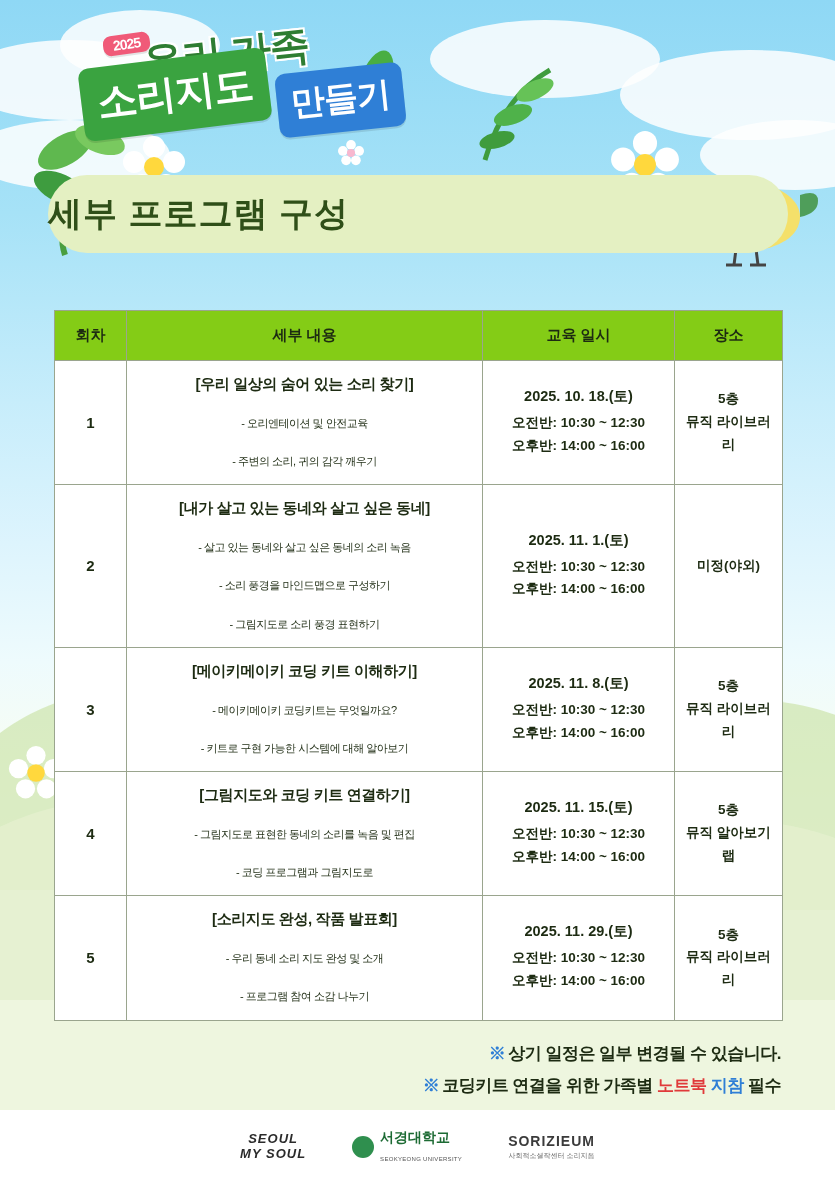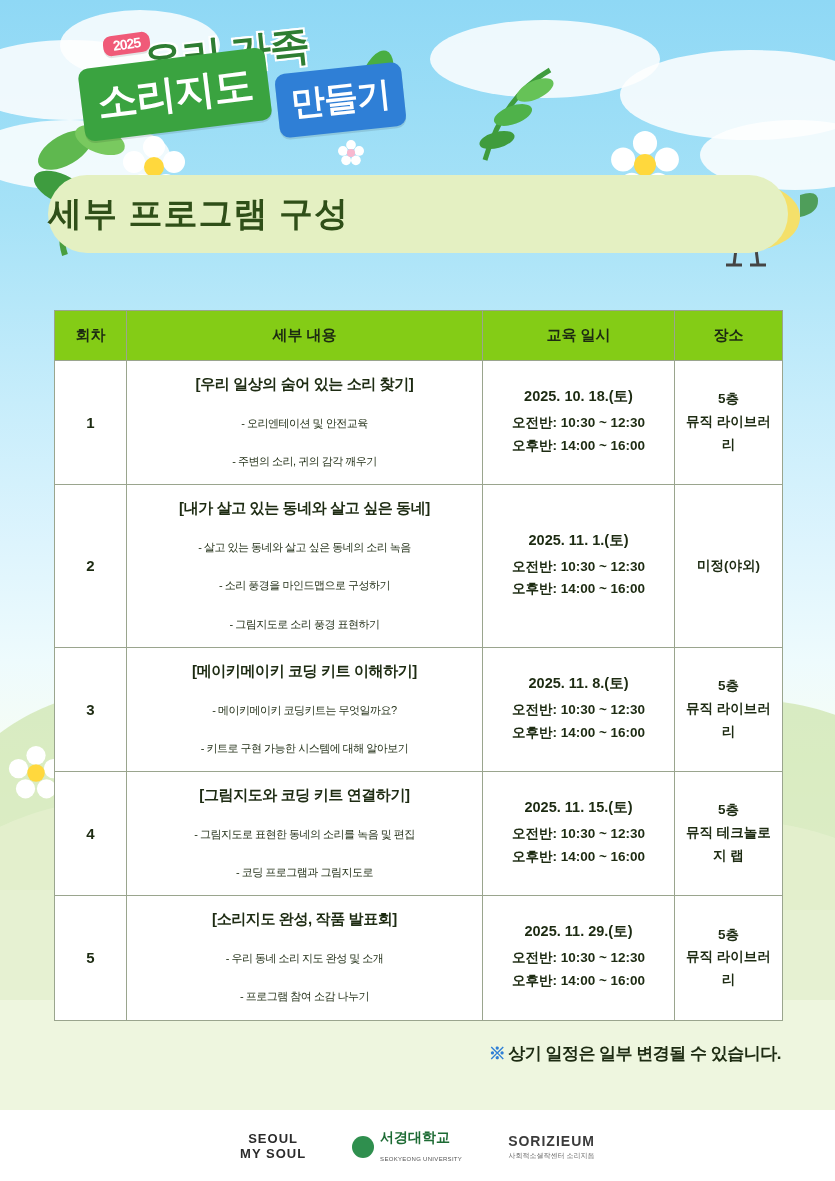--- a/index.html
+++ b/index.html
@@ -167,21 +167,21 @@
   .hl-blue { color: #2f7fd6; }
 
   
   .logos {
     position: absolute;
     left: 0; right: 0; bottom: 16px;
     display: flex; align-items: center; justify-content: center;
     gap: 46px;
   }
   .logo { text-align: center; color: #2b2b2b; }
-  .logo-seoul { font-size: 13px; font-weight: bold; line-height: 1.15; letter-spacing: 1px; }
+  .logo-seoul { font-size: 13px; font-weight: bold; line-height: 1.15; letter-spacing: 1px; font-style: italic; }
   .logo-univ { display: flex; align-items: center; gap: 6px; }
   .logo-univ .mark {
     width: 22px; height: 22px; border-radius: 50%;
     background: #2f8f4e;
   }
   .logo-univ .txt { text-align: left; }
   .logo-univ .ko { font-size: 14px; font-weight: bold; color:#1d6b34; }
   .logo-univ .en { font-size: 6px; color: #555; letter-spacing: .3px; }
   .logo-sori .big { font-size: 14px; font-weight: bold; color: #3b3b3b; letter-spacing: 1px; }
   .logo-sori .sub { font-size: 7px; color: #666; margin-top: 2px; }
@@ -380,21 +380,21 @@
             <div class="detail-line">- 그림지도로 표현한 동네의 소리를 녹음 및 편집</div>
             <div class="detail-line">- 코딩 프로그램과 그림지도로</div>
           </td>
           <td>
             <div class="date-main">2025. 11. 15.(토)</div>
             <div class="date-sub">오전반: 10:30 ~ 12:30</div>
             <div class="date-sub">오후반: 14:00 ~ 16:00</div>
           </td>
           <td>
             <div class="place-line">5층</div>
-            <div class="place-line">뮤직 테크놀로지 랩</div>
+            <div class="place-line">뮤직 알아보기 랩</div>
           </td>
         </tr>
 
         <tr>
           <td class="cell-no">5</td>
           <td>
             <div class="detail-title">[소리지도 완성, 작품 발표회]</div>
             <div class="detail-line">- 우리 동네 소리 지도 완성 및 소개</div>
             <div class="detail-line">- 프로그램 참여 소감 나누기</div>
           </td>
@@ -408,20 +408,23 @@
             <div class="place-line">뮤직 라이브러리</div>
           </td>
         </tr>
       </tbody>
     </table>
   </div>
 
   <div class="notes">
     <div class="note">
       <span class="star">※</span><span>상기 일정은 일부 변경될 수 있습니다.</span>
+    </div>
+    <div class="note">
+      <span class="star">※</span><span>코딩키트 연결을 위한 가족별 </span><span class="hl-red">노트북</span><span class="hl-blue"> 지참</span><span> 필수</span>
     </div>
   </div>
 
   <div class="logos">
     <div class="logo logo-seoul">
       <span>SEOUL</span><br>
       <span>MY SOUL</span>
     </div>
     <div class="logo logo-univ">
       <span class="mark"></span>

